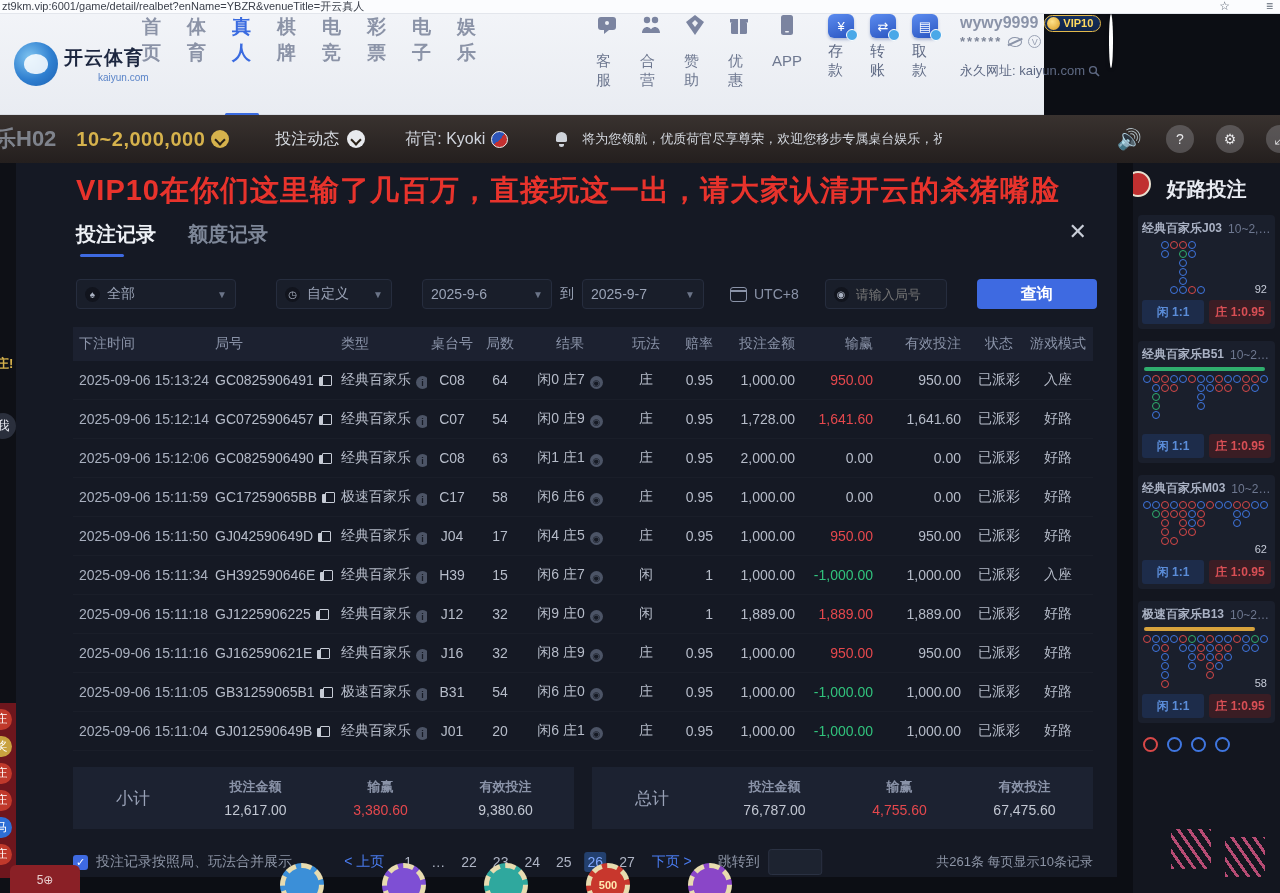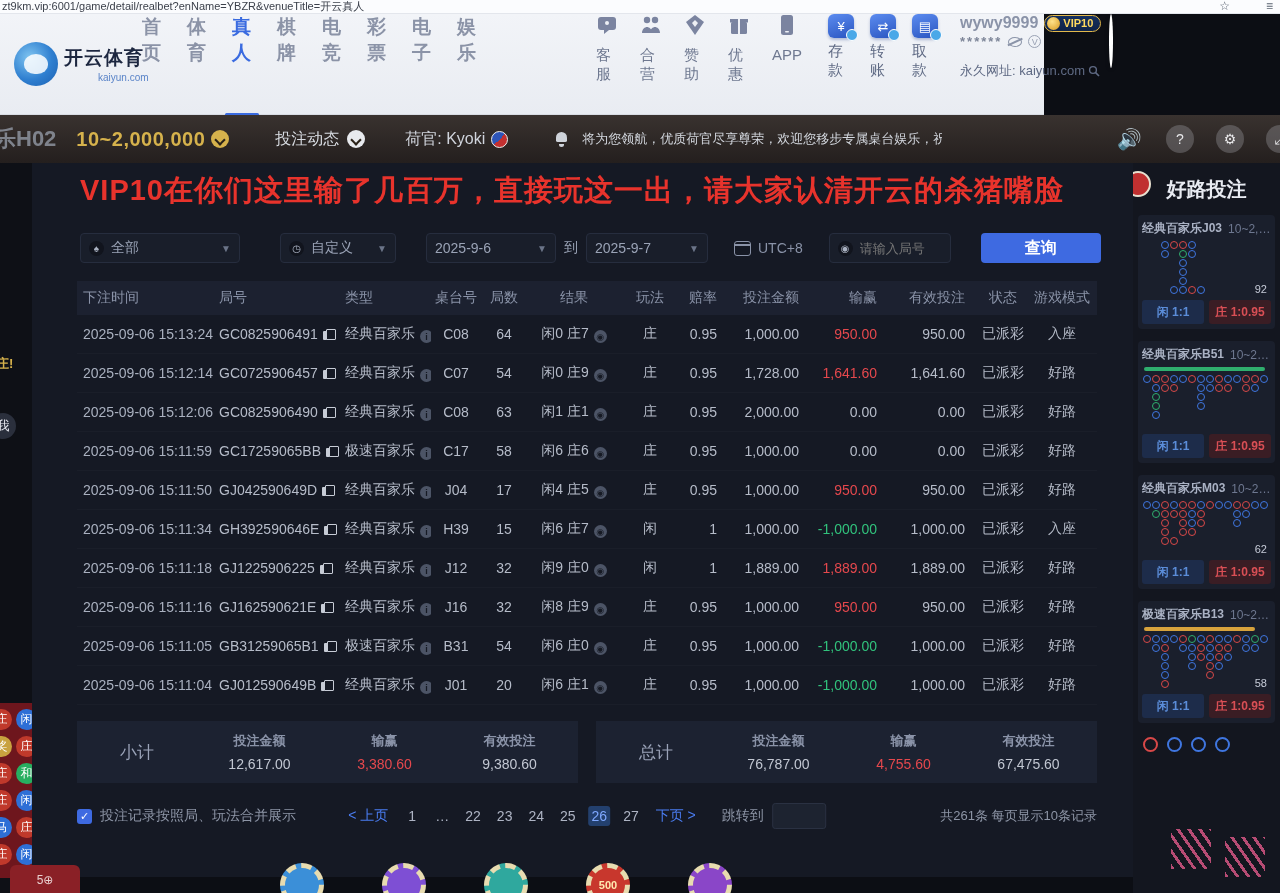--- a/index.html
+++ b/index.html
@@ -26,21 +26,21 @@
     border-radius:50% 50% 45% 45%; background:rgba(255,255,255,.85); }
   .logo-text { margin-left:6px; }
   .logo-title { font-size:19px; font-weight:bold; color:#1d2740; letter-spacing:1px; white-space:nowrap;}
   .logo-sub { font-size:10px; color:#5a84c8; margin-top:1px;padding-left:34px; }
   .main-nav { display:flex; gap:26px; margin-left:20px; }
   .nav-item { font-size:19px; font-weight:bold; color:#8b93a7; cursor:pointer; position:relative; padding-bottom:8px;}
   .nav-item.active { color:#3a6be0; }
   .nav-item.active::after { content:""; position:absolute; left:50%; transform:translateX(-50%);
     bottom:-2px; width:34px; height:3px; border-radius:2px; background:#3a6be0; }
   .quick-actions { display:flex; gap:22px; margin-left:120px; }
-  .qa-item { display:flex; flex-direction:column; align-items:center; gap:6px; color:#7b84a0; cursor:pointer;}
+  .qa-item { display:flex; flex-direction:column; align-items:center; gap:12px; color:#7b84a0; cursor:pointer;}
   .qa-item svg { width:22px; height:22px; }
   .qa-label { font-size:15px; color:#6e7890; }
   .wallet-actions { display:flex; gap:16px; margin-left:26px; }
   .wa-item { display:flex; flex-direction:column; align-items:center; gap:4px; cursor:pointer;}
   .wa-ic { width:26px; height:24px; border-radius:6px;
     background:linear-gradient(160deg,#5c8cf0 0%,#2a55c0 100%);
     color:#fff; font-size:13px; display:flex; align-items:center; justify-content:center; position:relative;
     box-shadow:0 2px 3px rgba(30,60,140,.3); }
   .wa-ic::after { content:""; position:absolute; right:-4px; bottom:-3px; width:10px; height:10px;
     border-radius:50%; background:#4aa8e8; border:1px solid #fff; }
@@ -100,21 +100,21 @@
   .left-strip { position:absolute; left:0; top:0; width:32px; height:730px; background:#0e1016; overflow:hidden;}
   .ls-red { position:absolute; left:0; top:540px; width:32px; height:175px; background:#6e161d; }
   .ls-badge-pair { display:flex; gap:4px; margin:6px 0 0 -9px; }
   .ls-badge { width:21px; height:21px; border-radius:50%; color:#fff; font-size:12px;
     display:flex; align-items:center; justify-content:center; flex:0 0 auto; }
   .ls-zhuang-tip { position:absolute; left:-4px; top:192px; color:#d6b24c; font-size:13px; font-weight:bold;}
   .ls-me { position:absolute; left:-10px; top:250px; width:26px; height:26px; border-radius:50%;
     background:#2a2f3c; color:#e8eaf0; font-size:13px; display:flex; align-items:center; justify-content:center;}
 
   
-  .modal { position:absolute; left:32px; top:0; width:1101px; height:714px; background:#151924; }
+  .modal { position:absolute; left:16px; top:0; width:1101px; height:714px; background:#151924;padding-left:12px; }
   .banner { padding:8px 0 0 48px; font-size:29px; font-weight:bold; color:#e8332c; white-space:nowrap;
     letter-spacing:1px; }
   .tabs-row { display:flex; align-items:flex-end; gap:32px; margin:10px 0 0 48px; position:relative;}
   .tab { font-size:20px; color:#7e8798; cursor:pointer; padding-bottom:9px; position:relative; font-weight:bold;}
   .tab.active { color:#eef1f6; }
   .tab.active::after { content:""; position:absolute; left:4px; bottom:0; width:44px; height:3px;
     border-radius:2px; background:#3e6ae1; }
   .modal-close { position:absolute; right:30px; top:-2px; font-size:22px; color:#c9ced8; cursor:pointer;}
 
   
@@ -366,20 +366,25 @@
           <div class="ls-badge-pair">
             <span class="ls-badge" style="background:#c0392b">庄</span>
             <span class="ls-badge" style="background:#2e6fd6">闲</span>
           </div>
         </div>
     </div>
 
     <section class="modal">
       <div class="banner">VIP10在你们这里输了几百万，直接玩这一出，请大家认清开云的杀猪嘴脸</div>
 
+      <div class="tabs-row">
+        <div class="tab active">投注记录</div>
+        <div class="tab">额度记录</div>
+        <div class="modal-close">✕</div>
+      </div>
 
       <div class="filters">
         <div class="dd" style="width:160px;">
           <span class="dd-ic">♠</span>
           <span>全部</span>
             <span class="caret">▼</span>
         </div>
         <div class="dd" style="width:116px; margin-left:40px;">
           <span class="dd-ic">◷</span>
           <span>自定义</span>

